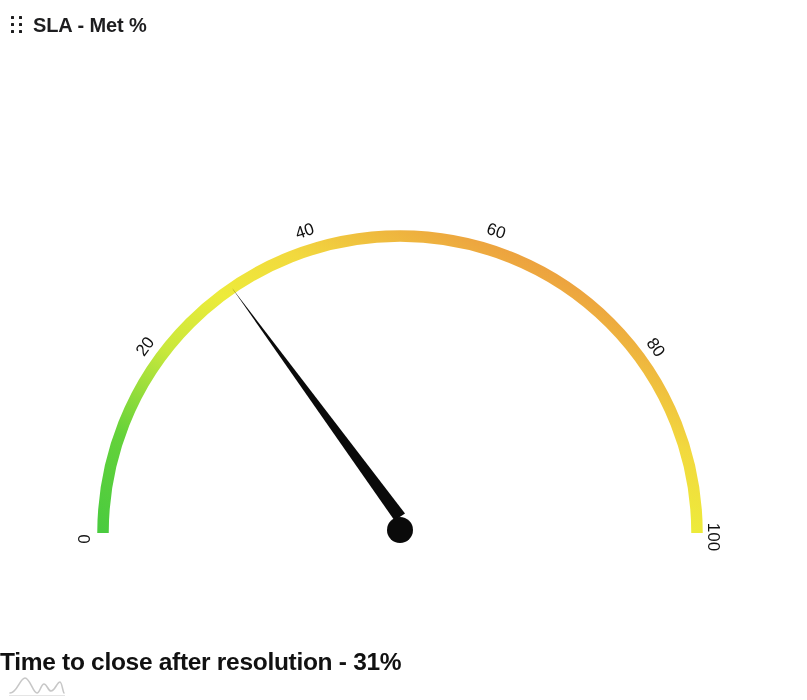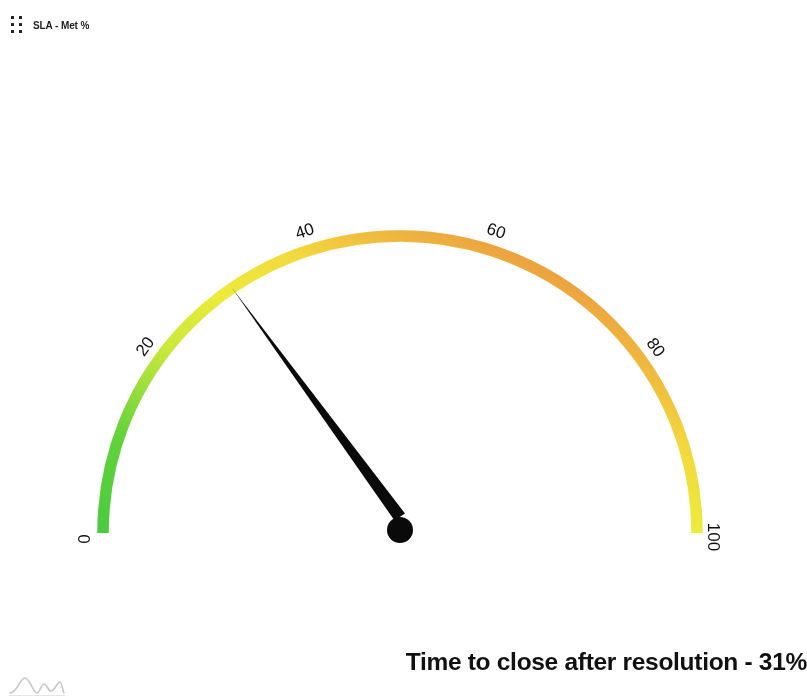--- a/index.html
+++ b/index.html
@@ -41,21 +41,21 @@
     cursor: grab;
   }
   .drag-handle i {
     display: block;
     width: 3px;
     height: 3px;
     background: #1d1d1f;
     border-radius: 0.5px;
   }
   .widget-title {
-    font-size: 10px;
+    font-size: 20px;
     font-weight: bold;
     letter-spacing: -0.1px;
     color: #1d1d1f;
     white-space: nowrap;
   }
 
   
   .gauge-wrap {
     position: absolute;
     left: 0;
@@ -76,21 +76,21 @@
     font-size: 17px;
     fill: #111111;
   }
 
   
   .gauge-caption {
     position: absolute;
     left: 0;
     top: 648px;
     width: 807px;
-    text-align: right;
+    text-align: left;
     font-size: 24.5px;
     font-weight: bold;
     letter-spacing: -0.3px;
     color: #111111;
     white-space: nowrap;
   }
 
   
   .watermark {
     position: absolute;

